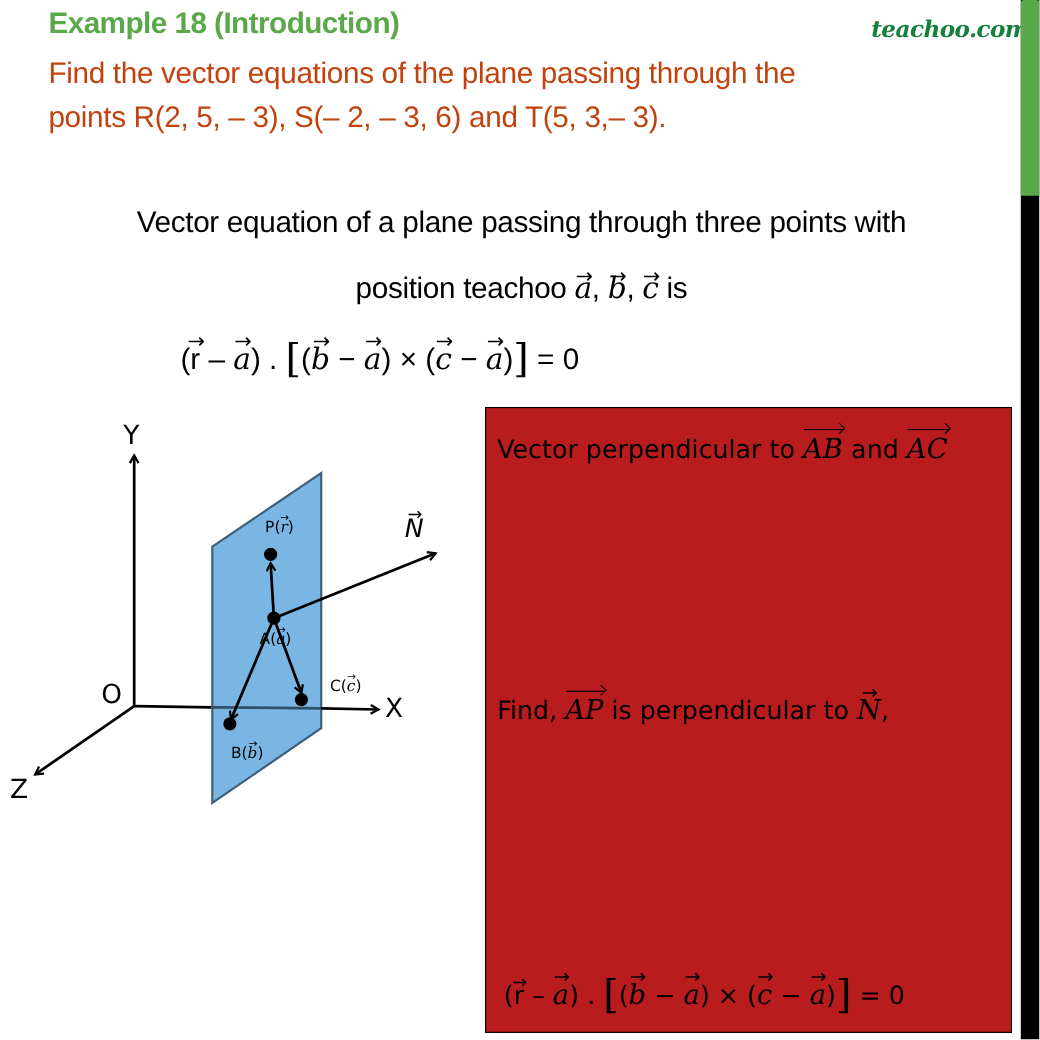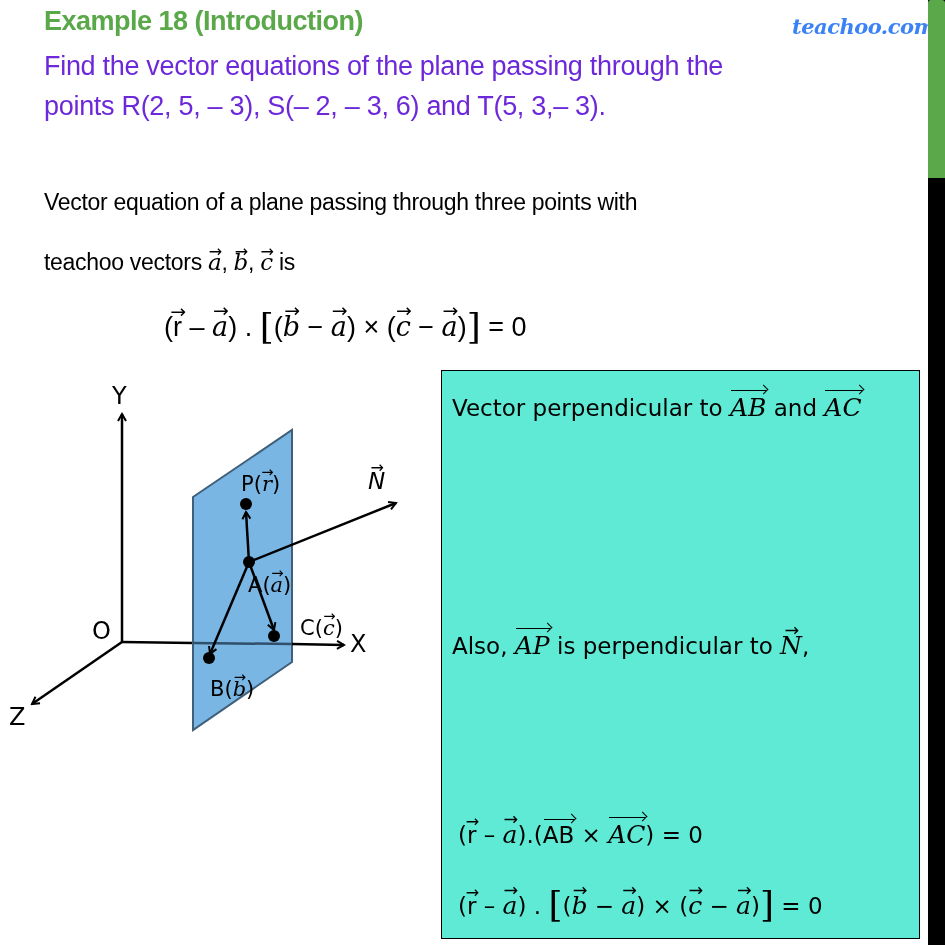--- a/index.html
+++ b/index.html
@@ -14,43 +14,43 @@
 
     .title {
       position: absolute; left: 44px; top: 6px;
       font-family: "Liberation Sans", sans-serif;
       font-weight: bold; font-size: 27px; color: #5aa84a;
       letter-spacing: -0.5px;
     }
     .question {
       position: absolute; left: 44px; top: 46px; width: 840px;
       font-family: "Liberation Sans", sans-serif;
-      font-size: 27px; line-height: 40px; color: #6d28d9;
+      font-size: 27px; line-height: 40px; color: #c2410c;
       letter-spacing: -0.3px;
     }
     .logo {
       position: absolute; left: 792px; top: 14px;
       font-family: "DejaVu Serif", serif;
-      font-style: italic; font-weight: bold; font-size: 21px; color: #3b82f6;
+      font-style: italic; font-weight: bold; font-size: 21px; color: #15803d;
       letter-spacing: -0.5px;
     }
 
     .scroll-track {
       position: absolute; left: 928px; top: 0; width: 17px; height: 945px;
       background: #000;
     }
     .scroll-thumb {
       position: absolute; left: 928px; top: 0; width: 17px; height: 178px;
       background: #5aa84a; border-radius: 3px 3px 0 0;
     }
 
     .intro {
       position: absolute; left: 44px; top: 172px; width: 860px;
       font-family: "Liberation Sans", sans-serif;
-      font-size: 23px; line-height: 60px; letter-spacing: -0.3px;
+      font-size: 27px; line-height: 60px; letter-spacing: -0.3px; text-align: center;
     }
     .mi { font-family: "DejaVu Serif", serif; font-style: italic; }
     .vec { position: relative; display: inline-block; }
     .vec::before {
       content: "\2192"; position: absolute; left: 50%; top: -0.62em;
       transform: translateX(-45%); font-size: 0.7em; font-style: normal;
       font-family: "DejaVu Sans", sans-serif;
     }
     .ovec { position: relative; display: inline-block; }
     .ovec::before {
@@ -67,28 +67,28 @@
     .formula {
       position: absolute; left: 164px; top: 306px;
       font-family: "Liberation Sans", sans-serif; font-size: 27px;
     }
     .big-bracket { font-size: 36px; vertical-align: -3px; font-family: "DejaVu Serif", serif; }
 
     .diagram { position: absolute; left: 0; top: 370px; width: 430px; height: 380px; }
     .diagram svg { position: absolute; left: 0; top: 0; }
     .dlabel {
       position: absolute; font-family: "DejaVu Sans", sans-serif;
-      font-size: 21px; color: #000; white-space: nowrap;
+      font-size: 14px; color: #000; white-space: nowrap;
     }
     .dlabel.axis { font-size: 24px; }
 
     .box {
       position: absolute; left: 441px; top: 370px;
       width: 477px; height: 567px;
-      border: 1.5px solid #000; background: #5eead4;
+      border: 1.5px solid #000; background: #b91c1c;
     }
     .box-line {
       position: absolute; left: 10px;
       font-family: "DejaVu Sans", sans-serif; font-size: 23px; white-space: nowrap;
     }
     .box-line .mi { font-size: 25px; }
   </style>
 </head>
 <body>
 
@@ -100,21 +100,21 @@
     <div>Find the vector equations of the plane passing through the</div>
     <div>points R(2, 5, – 3), S(– 2, – 3, 6) and T(5, 3,– 3).</div>
   </div>
 
   <div class="scroll-track"></div>
   <div class="scroll-thumb"></div>
 
   <div class="intro">
     <div>Vector equation of a plane passing through three points with</div>
     <div>
-      <span>teachoo vectors </span><span class="mi vec">a</span><span>, </span><span class="mi vec">b</span><span>, </span><span class="mi vec">c</span><span> is</span>
+      <span>position teachoo </span><span class="mi vec">a</span><span>, </span><span class="mi vec">b</span><span>, </span><span class="mi vec">c</span><span> is</span>
     </div>
   </div>
 
   <div class="formula">
     (<span class="vec">r</span><span> – </span><span class="mi vec">a</span>)<span> . </span><span class="big-bracket">[</span>(<span class="mi vec">b</span><span> − </span><span class="mi vec">a</span>)<span> × </span>(<span class="mi vec">c</span><span> − </span><span class="mi vec">a</span>)<span class="big-bracket">]</span><span> = 0</span>
   </div>
 
   <div class="diagram">
     <svg width="430" height="380" viewBox="0 370 430 380">
       <defs>
@@ -135,34 +135,31 @@
       <circle cx="246" cy="504" r="6" fill="#000"></circle>
       <circle cx="249" cy="562" r="6" fill="#000"></circle>
       <circle cx="209" cy="658" r="6" fill="#000"></circle>
       <circle cx="274" cy="636" r="6" fill="#000"></circle>
     </svg>
     <span class="dlabel axis" style="left:112px;top:12px">Y</span>
     <span class="dlabel axis" style="left:350px;top:260px">X</span>
     <span class="dlabel axis" style="left:9px;top:333px">Z</span>
     <span class="dlabel axis" style="left:92px;top:247px">O</span>
     <span class="dlabel" style="left:241px;top:102px"><span>P</span>(<span class="mi vec">r</span>)</span>
-    <span class="dlabel" style="left:248px;top:203px"><span>A</span>(<span class="mi vec">a</span>)</span>
+    <span class="dlabel" style="left:236px;top:203px"><span>A</span>(<span class="mi vec">a</span>)</span>
     <span class="dlabel" style="left:210px;top:307px"><span>B</span>(<span class="mi vec">b</span>)</span>
     <span class="dlabel" style="left:300px;top:246px"><span>C</span>(<span class="mi vec">c</span>)</span>
     <span class="dlabel mi vec" style="left:368px;top:98px;font-size:23px">N</span>
   </div>
 
   <div class="box">
     <div class="box-line" style="top:22px">
       <span>Vector perpendicular to </span><span class="mi ovec">AB</span><span> and </span><span class="mi ovec">AC</span>
     </div>
     <div class="box-line" style="top:260px">
-      <span>Also, </span><span class="mi ovec">AP</span><span> is perpendicular to </span><span class="mi vec">N</span><span>,</span>
-    </div>
-    <div class="box-line" style="top:449px;left:16px">
-      (<span class="vec">r</span><span> – </span><span class="mi vec">a</span>).(<span class="ovec">AB</span><span> × </span><span class="mi ovec">AC</span>)<span> = 0</span>
+      <span>Find, </span><span class="mi ovec">AP</span><span> is perpendicular to </span><span class="mi vec">N</span><span>,</span>
     </div>
     <div class="box-line" style="top:513px;left:16px">
       (<span class="vec">r</span><span> – </span><span class="mi vec">a</span>)<span> . </span><span class="big-bracket">[</span>(<span class="mi vec">b</span><span> − </span><span class="mi vec">a</span>)<span> × </span>(<span class="mi vec">c</span><span> − </span><span class="mi vec">a</span>)<span class="big-bracket">]</span><span> = 0</span>
     </div>
   </div>
 
 </div>
 
 </body></html>

